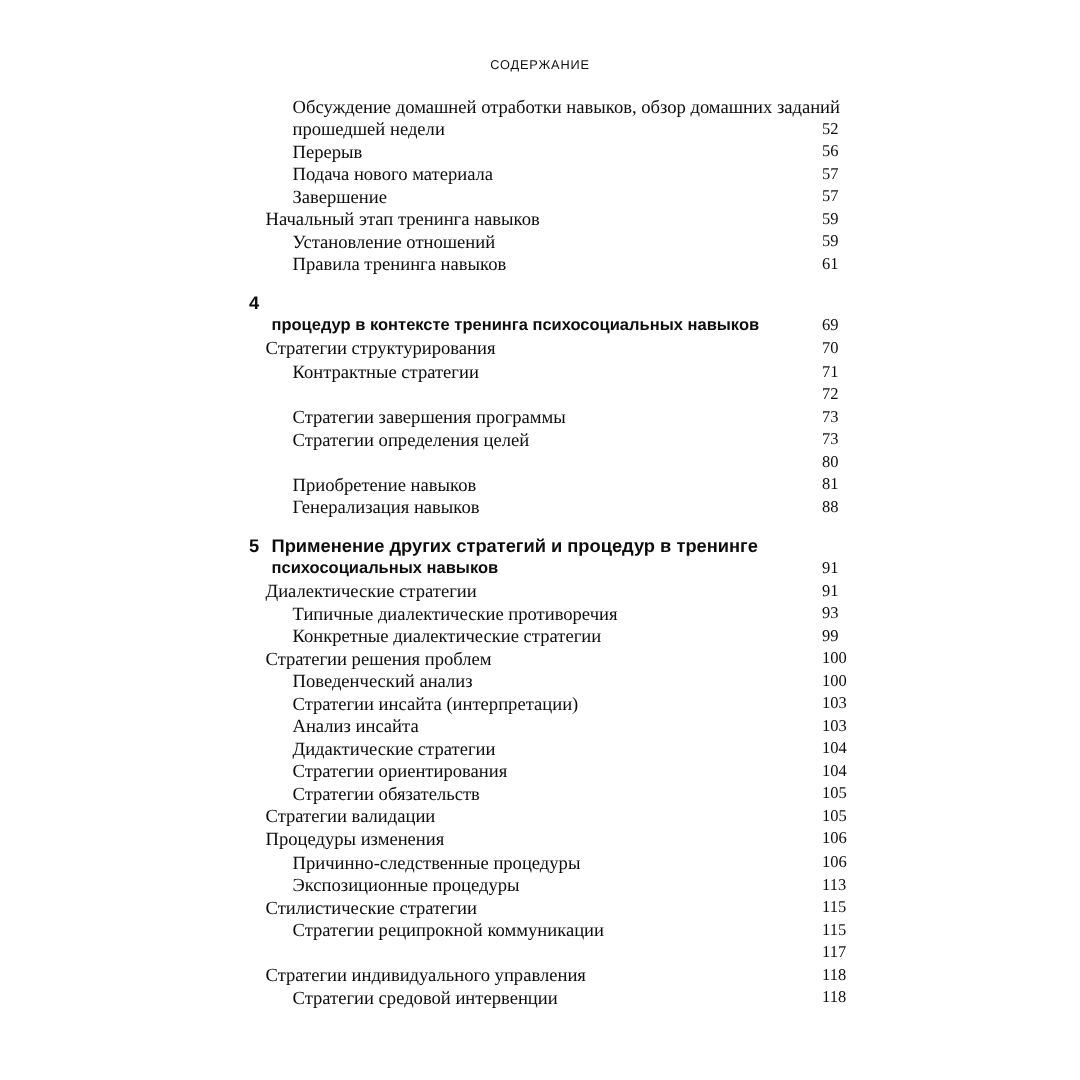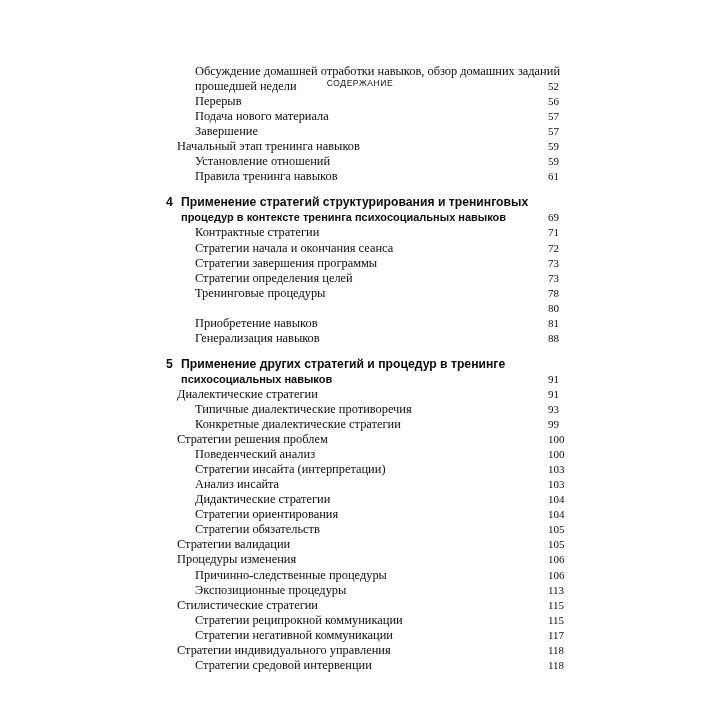--- a/index.html
+++ b/index.html
@@ -30,21 +30,20 @@
   .running-head {
     position: absolute;
     left: 0;
     top: 38px;
     width: 720px;
     text-align: center;
     font-family: "Liberation Sans", "DejaVu Sans", sans-serif;
     font-size: 8.5px;
     letter-spacing: 0.55px;
     color: #111111;
-    margin-top: 40px;
   }
 
   
   .toc {
     position: absolute;
     left: 0;
     top: 64px;
     width: 720px;
   }
 
@@ -136,45 +135,43 @@
         <span class="label">Установление отношений</span>
         <span class="page-no">59</span>
       </div>
       <div class="row lvl-2">
         <span class="label">Правила тренинга навыков</span>
         <span class="page-no">61</span>
       </div>
       <div class="spacer-md"></div>
       <div class="row chapter">
         <span class="num">4</span>
-        <span class="label">Применение стратегий структурирования и тренинговых</span>
       </div>
       <div class="row chapter-cont">
         <span class="label">процедур в контексте тренинга психосоциальных навыков</span>
         <span class="page-no">69</span>
       </div>
+      <div class="row lvl-1">
+        <span class="label">Стратегии структурирования</span>
+        <span class="page-no">70</span>
+      </div>
       <div class="row lvl-2">
         <span class="label">Контрактные стратегии</span>
         <span class="page-no">71</span>
       </div>
       <div class="row lvl-2">
-        <span class="label">Стратегии начала и окончания сеанса</span>
         <span class="page-no">72</span>
       </div>
       <div class="row lvl-2">
         <span class="label">Стратегии завершения программы</span>
         <span class="page-no">73</span>
       </div>
       <div class="row lvl-2">
         <span class="label">Стратегии определения целей</span>
         <span class="page-no">73</span>
-      </div>
-      <div class="row lvl-2">
-        <span class="label">Тренинговые процедуры</span>
-        <span class="page-no">78</span>
       </div>
       <div class="row lvl-2">
         <span class="page-no">80</span>
       </div>
       <div class="row lvl-2">
         <span class="label">Приобретение навыков</span>
         <span class="page-no">81</span>
       </div>
       <div class="row lvl-2">
         <span class="label">Генерализация навыков</span>
@@ -247,21 +244,20 @@
       </div>
       <div class="row lvl-1">
         <span class="label">Стилистические стратегии</span>
         <span class="page-no">115</span>
       </div>
       <div class="row lvl-2">
         <span class="label">Стратегии реципрокной коммуникации</span>
         <span class="page-no">115</span>
       </div>
       <div class="row lvl-2">
-        <span class="label">Стратегии негативной коммуникации</span>
         <span class="page-no">117</span>
       </div>
       <div class="row lvl-1">
         <span class="label">Стратегии индивидуального управления</span>
         <span class="page-no">118</span>
       </div>
       <div class="row lvl-2">
         <span class="label">Стратегии средовой интервенции</span>
         <span class="page-no">118</span>
       </div>

